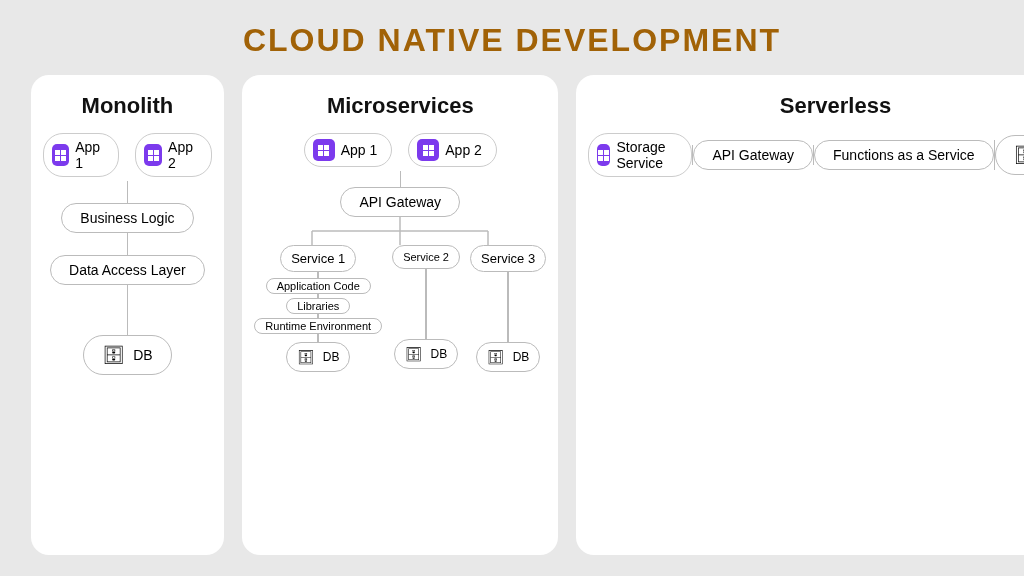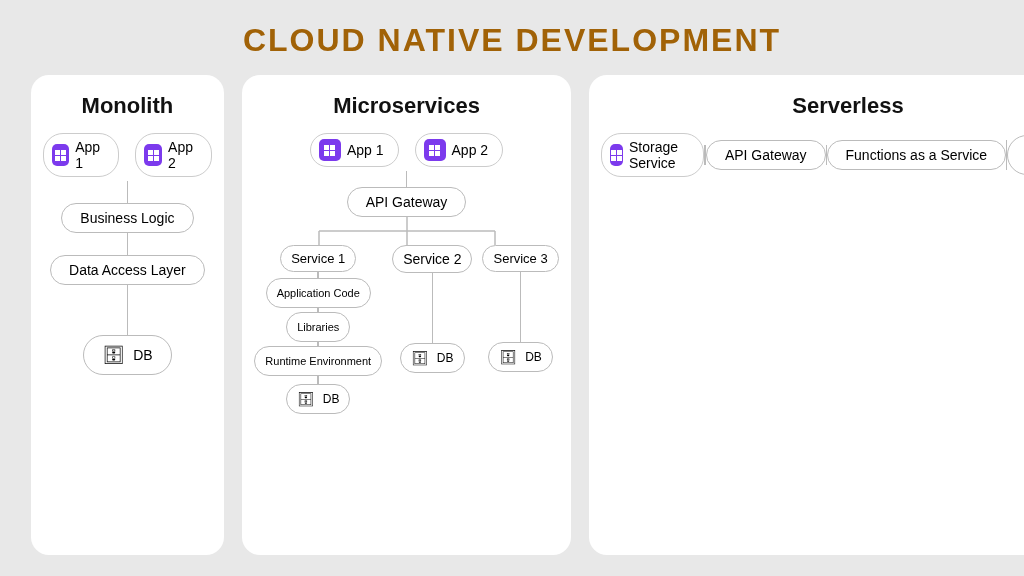--- a/index.html
+++ b/index.html
@@ -80,21 +80,21 @@
       border-radius: 20px;
       padding: 6px 18px;
       font-size: 14px;
       background: #fff;
       white-space: nowrap;
       text-align: center;
     }
     .node-box-sm {
       border: 1px solid #bbb;
       border-radius: 16px;
-      padding: 8px 10px;
+      padding: 1px 10px;
       font-size: 11px;
       background: #fff;
       white-space: nowrap;
     }
     .db-pill {
       display: flex;
       align-items: center;
       gap: 8px;
       border: 1.5px solid #bbb;
       border-radius: 30px;
@@ -252,21 +252,21 @@
           <div class="node-box-sm">Libraries</div>
           <div style="height:4px;width:1.5px;background:#bbb;margin:0 auto;"></div>
           <div class="node-box-sm">Runtime Environment</div>
           <div style="height:8px;width:1.5px;background:#bbb;margin:0 auto;"></div>
           <div class="db-pill" style="font-size:12px;padding:6px 10px;">
             <span class="db-icon" style="font-size:14px;">🗄</span>
             <span>DB</span>
           </div>
         </div>
         <div class="service-col" style="margin-top:0;">
-          <div class="node-box" style="font-size:14px;padding:5px 10px;">Service 2</div>
+          <div class="node-box" style="font-size:11px;padding:5px 10px;">Service 2</div>
           <div style="height:70px;width:1.5px;background:#bbb;margin:0 auto;"></div>
           <div class="db-pill" style="font-size:12px;padding:6px 10px;">
             <span class="db-icon" style="font-size:14px;">🗄</span>
             <span>DB</span>
           </div>
         </div>
         <div class="service-col" style="margin-top:0;">
           <div class="node-box" style="font-size:13px;padding:5px 10px;">Service 3</div>
           <div style="height:70px;width:1.5px;background:#bbb;margin:0 auto;"></div>
           <div class="db-pill" style="font-size:12px;padding:6px 10px;">

